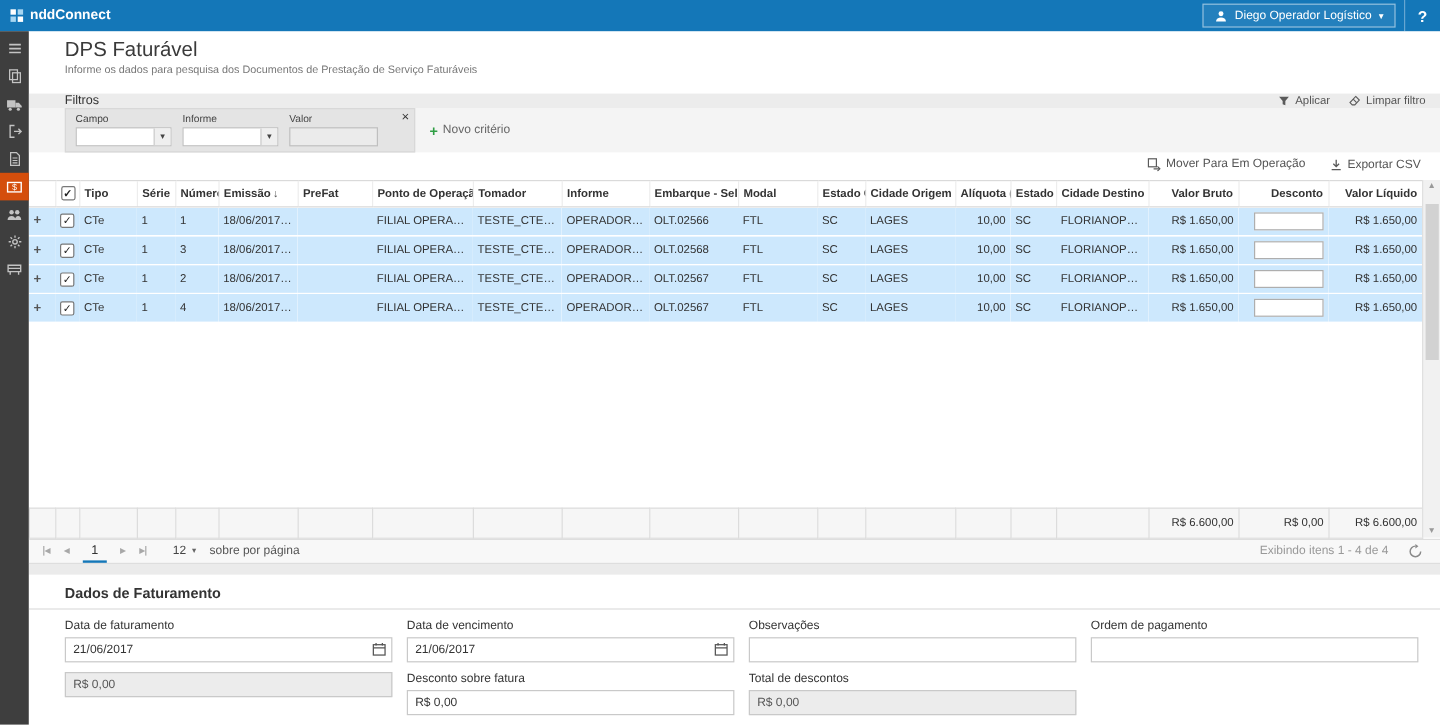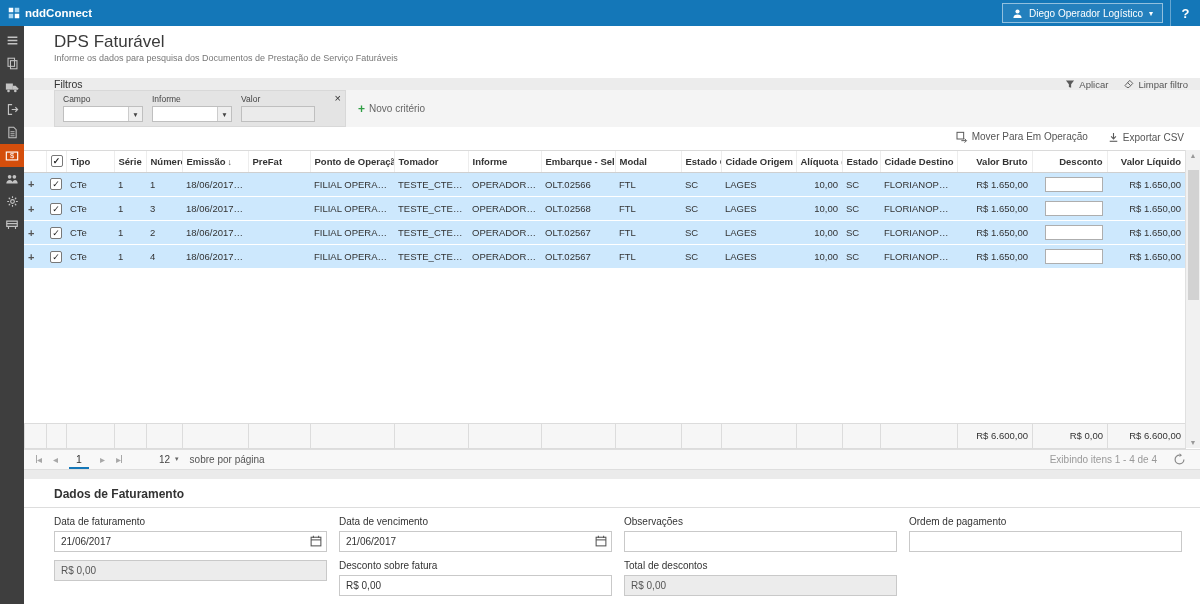--- a/index.html
+++ b/index.html
@@ -58,21 +58,21 @@
 .disc-input{width:58px;height:15px;border:1px solid #aeaeae;background:#fff}
 .grid-foot td{height:25px;background:#f6f6f6;border:1px solid #dcdcdc;font-size:9.5px;padding:0 4px;color:#333}
 .vscroll{position:absolute;top:0;right:0;width:15px;height:298px;background:#f1f1f1;border-left:1px solid #e0e0e0;display:flex;flex-direction:column;align-items:center;justify-content:space-between;padding:2px 0;font-size:7px;color:#999}
 .vthumb{position:absolute;left:2px;top:20px;width:11px;height:130px;background:#d2d2d2}
 
 .pager{height:30px;background:#f8f8f8;border-top:1px solid #dedede;border-bottom:1px solid #dedede;display:flex;align-items:center;justify-content:space-between;padding:0 14px 0 12px}
 .pager-left{display:flex;align-items:center;gap:11px}
 .pg-btn{display:inline-flex;align-items:center;color:#a8a8a8;font-size:10px;cursor:pointer}
 .pg-btn .bar{width:1px;height:8px;background:#a8a8a8}
 .pg-current{font-size:10.5px;color:#333;padding:3px 7px 2px;border-bottom:2px solid #1477b8;cursor:pointer}
-.page-size{display:flex;align-items:center;gap:5px;margin-left:26px;font-size:10px;color:#444;cursor:pointer}
+.page-size{display:flex;align-items:center;gap:5px;margin-left:11px;font-size:10px;color:#444;cursor:pointer}
 .ps-caret{font-size:7px;color:#666}
 .per-page{font-size:10px;color:#555}
 .pager-right{display:flex;align-items:center;gap:16px;font-size:10px;color:#999}
 .refresh{cursor:pointer}
 
 .section-gap{height:14px;background:#ebebeb}
 .billing{flex:1;background:#fff;padding-top:5px}
 .billing-title{font-size:12px;font-weight:bold;color:#333;padding:3px 0 6px 30px}
 .billing-rule{border-bottom:1px solid #ddd}
 .form-grid{display:grid;grid-template-columns:repeat(4,1fr);column-gap:12px;padding:8px 18px 0 30px}

